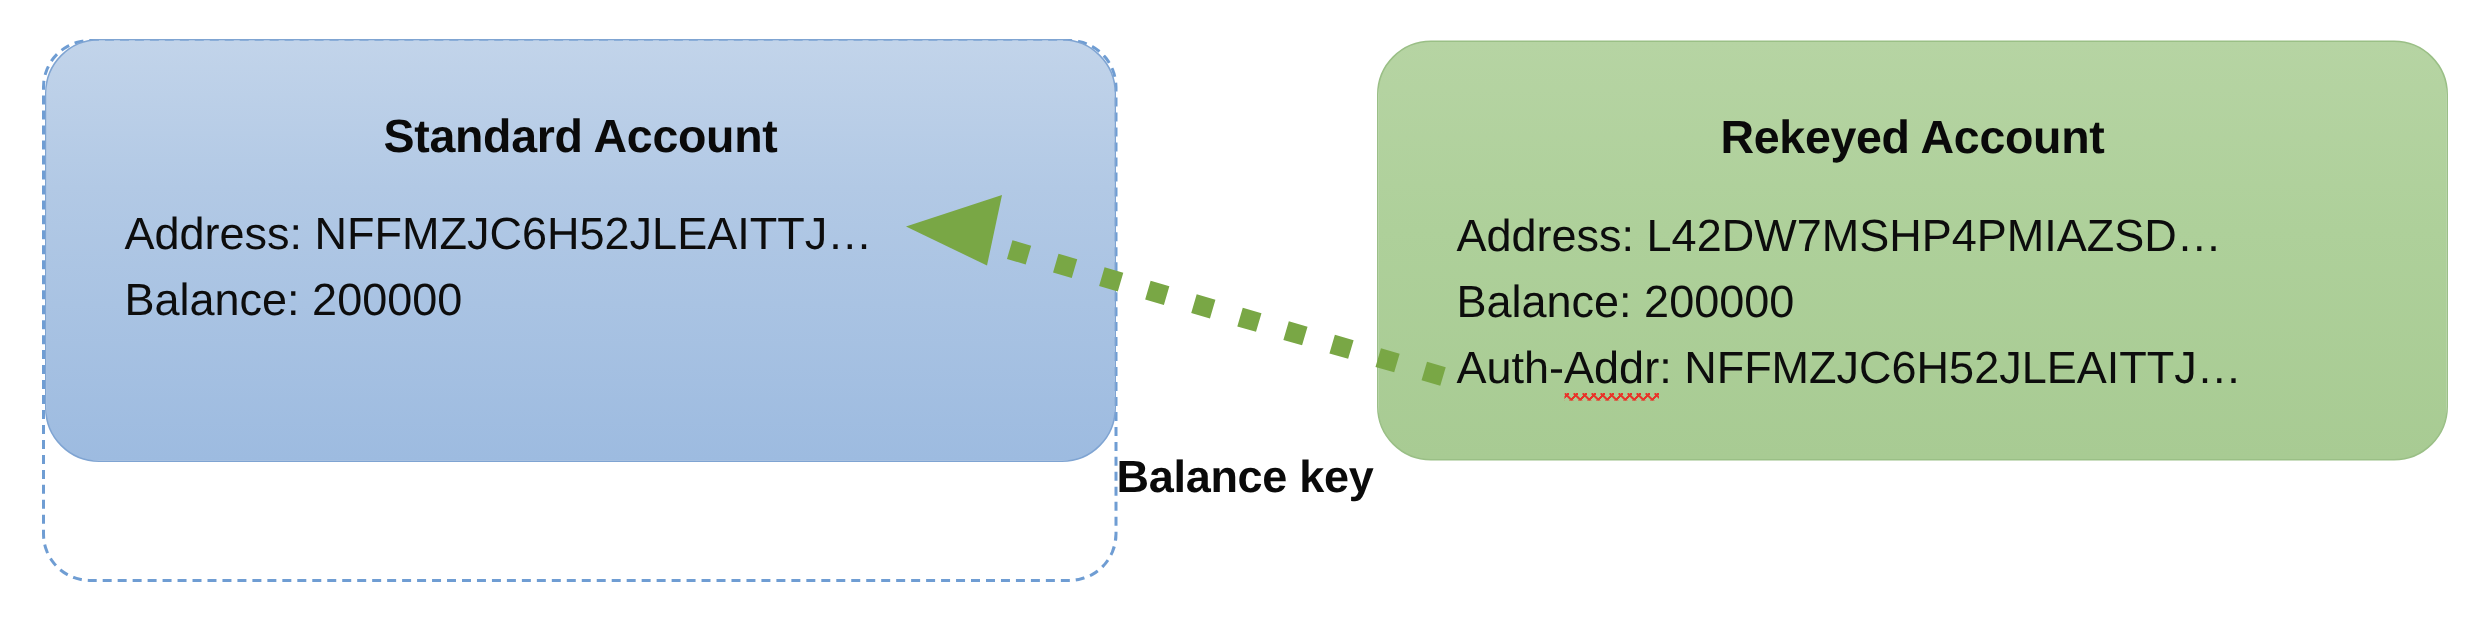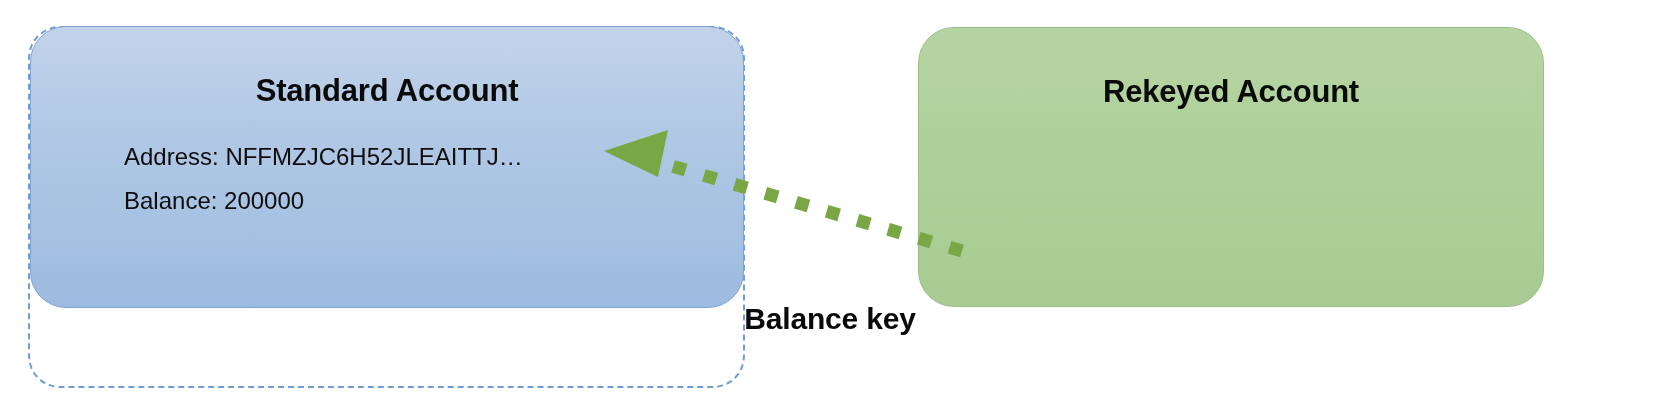--- a/index.html
+++ b/index.html
@@ -61,21 +61,21 @@
     left: 30px;
     top: 26px;
     width: 714px;
     height: 282px;
     background: linear-gradient(180deg, #c2d4ea 0%, #b2c9e5 35%, #9dbbe0 100%);
     border: 1.5px solid #7FA4D2;
   }
   .card-rekeyed {
     left: 918px;
     top: 27px;
-    width: 626px;
+    width: 714px;
     height: 280px;
     background: linear-gradient(180deg, #b6d4a3 0%, #aed09a 45%, #a8cb93 100%);
     border: 1.5px solid #9ABF86;
   }
 
   .card-title {
     position: absolute;
     left: 0;
     right: 0;
     text-align: center;
@@ -83,25 +83,24 @@
     font-weight: bold;
     color: #0a0a0a;
     letter-spacing: -0.2px;
     white-space: nowrap;
   }
   .card-standard .card-title { top: 46px; }
   .card-rekeyed  .card-title { top: 46px; }
 
   .card-lines {
     position: absolute;
-    font-size: 24px;
+    font-size: 30px;
     color: #0d0d0d;
     line-height: 44px;
     white-space: nowrap;
-    margin-left: 41px;
   }
   .card-standard .card-lines { left: 52px; top: 108px; }
   .card-rekeyed  .card-lines { left: 52px; top: 108px; }
 
   .line { display: block; }
 
   
   .squiggle {
     position: relative;
     display: inline-block;
@@ -140,20 +139,25 @@
   <div class="card card-standard">
     <div class="card-title">Standard Account</div>
     <div class="card-lines">
       <span class="line">Address: NFFMZJC6H52JLEAITTJ…</span>
       <span class="line">Balance: 200000</span>
     </div>
   </div>
 
   <div class="card card-rekeyed">
     <div class="card-title">Rekeyed Account</div>
+    <div class="card-lines">
+      <span class="line">Address: L42DW7MSHP4PMIAZSD…</span>
+      <span class="line">Balance: 200000</span>
+      <span class="line"><span>Auth-</span><span class="squiggle">Addr</span><span>: </span><span>NFFMZJC6H52JLEAITTJ…</span></span>
+    </div>
   </div>
 
   <svg class="arrow-layer" viewBox="0 0 1660 416" width="1660" height="416">
     <line x1="962" y1="251" x2="648" y2="159" stroke="#79A745" stroke-width="13" stroke-dasharray="13 19" stroke-linecap="butt"></line>
     <polygon points="604,151 668,130 658,177" fill="#79A745"></polygon>
   </svg>
 
 </div>
 
 </body></html>

